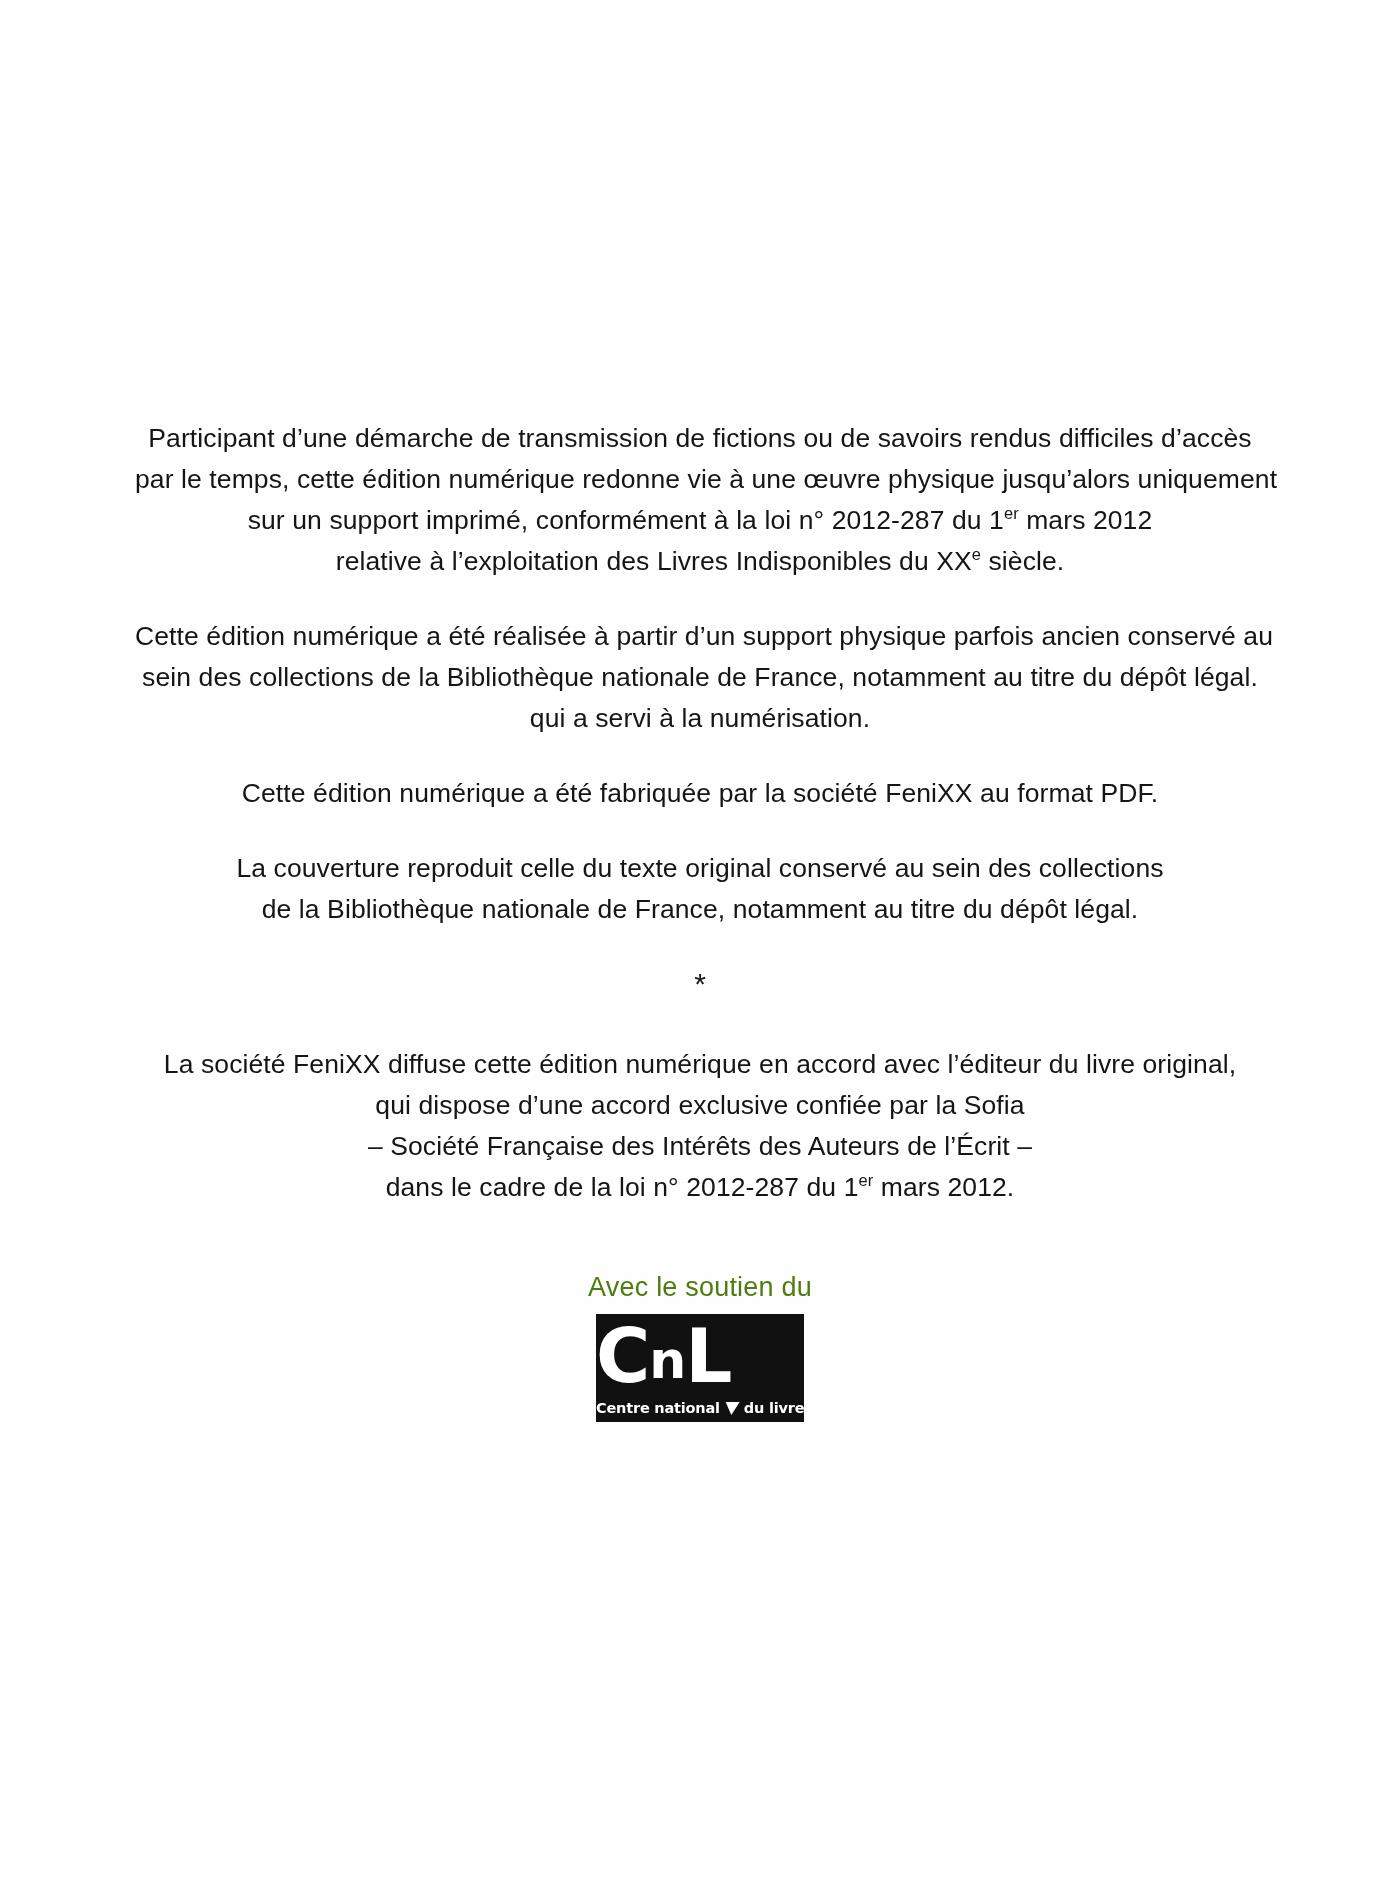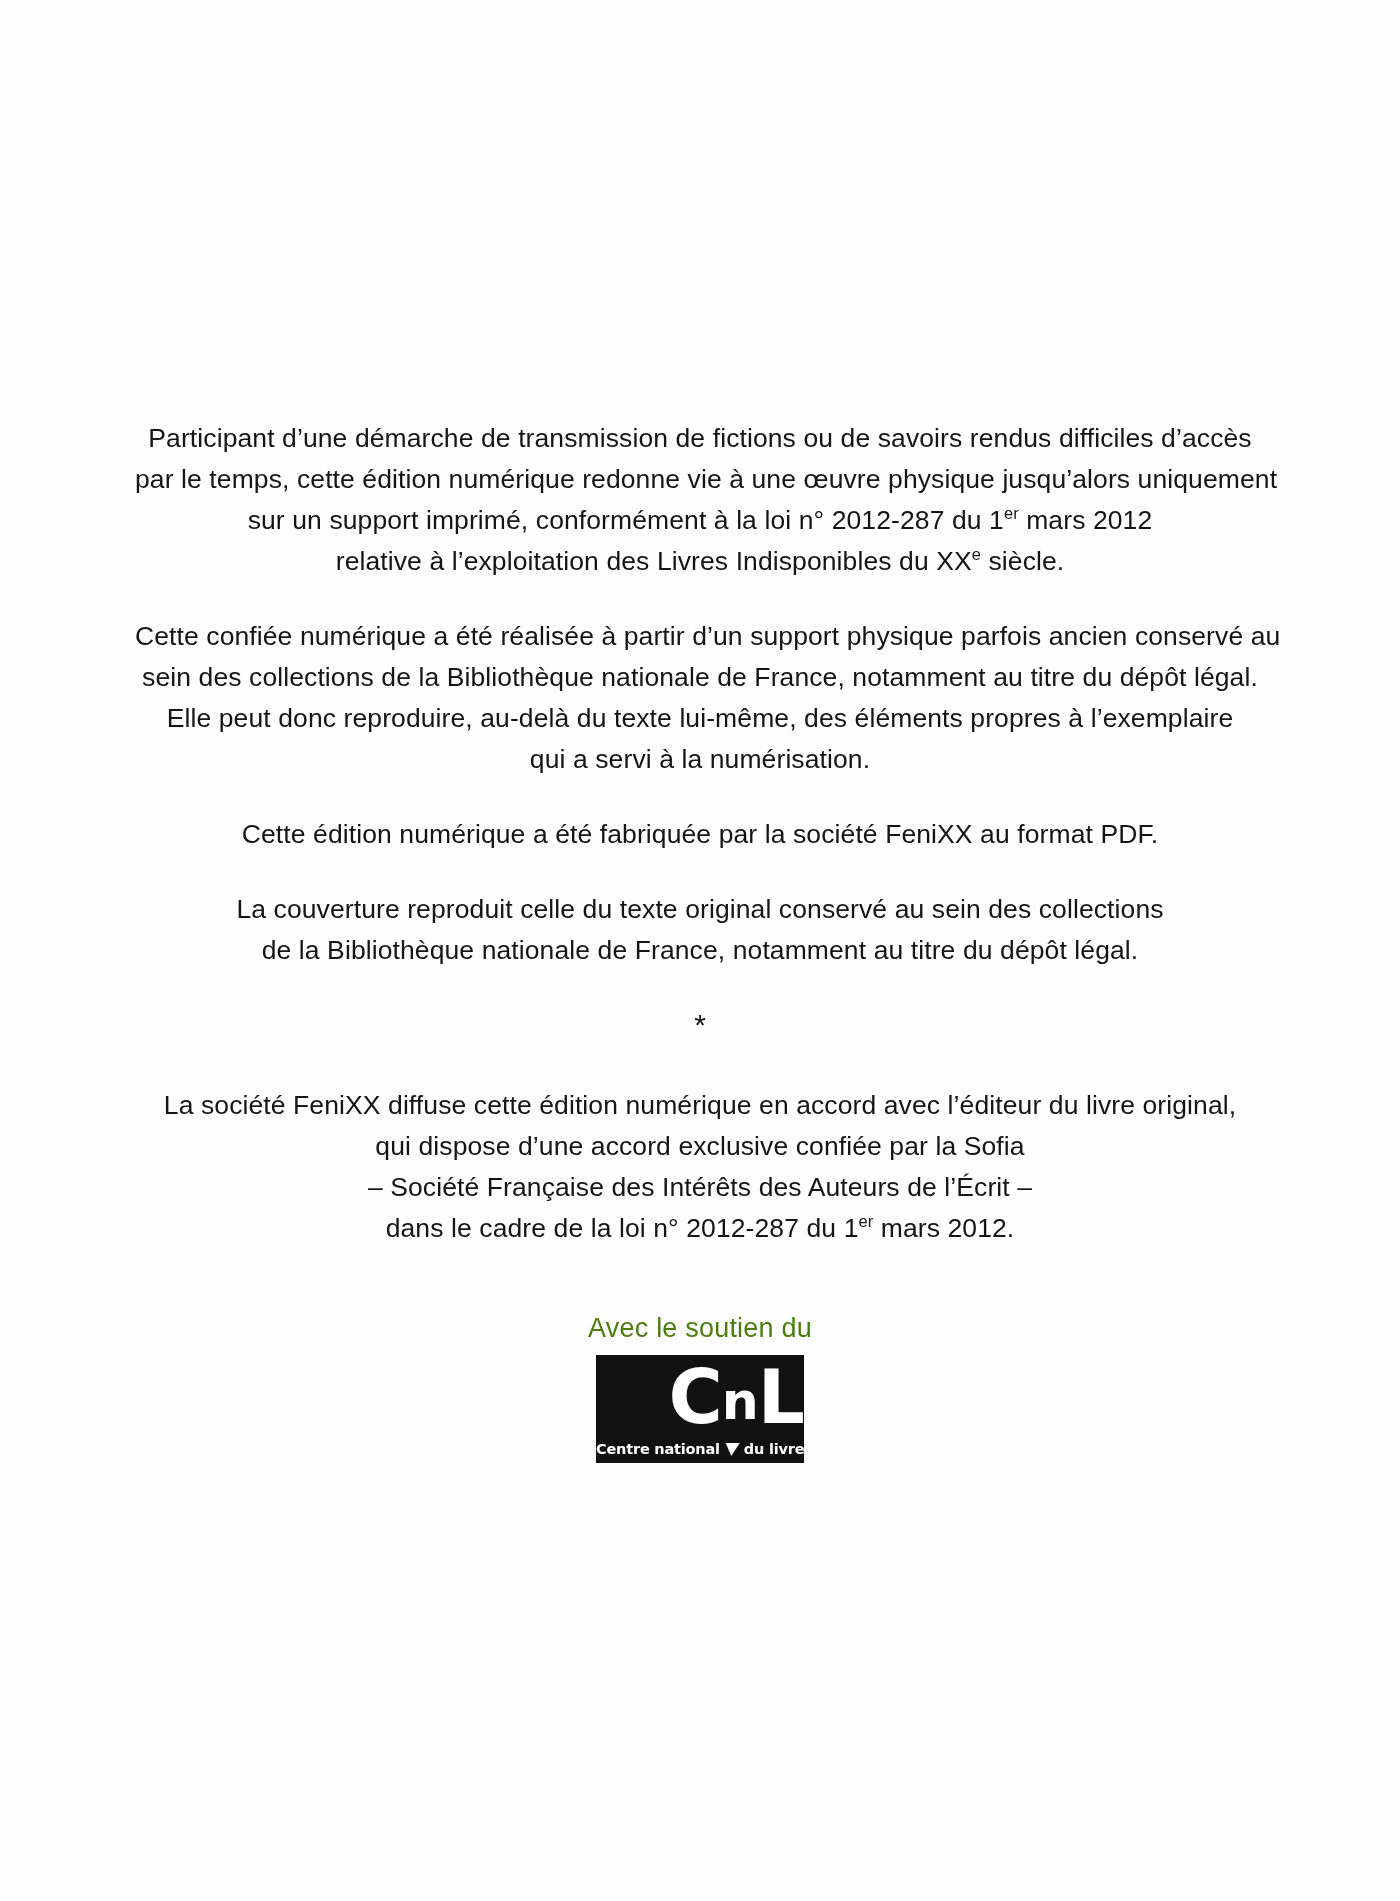--- a/index.html
+++ b/index.html
@@ -64,21 +64,21 @@
     height: 108px;
     background: #111111;
     position: relative;
     overflow: hidden;
   }
   .cnl-letters {
     position: absolute;
     top: 2px;
     left: 0;
     right: 0;
-    text-align: right;
+    text-align: left;
     color: #ffffff;
     font-family: "DejaVu Sans", sans-serif;
     font-weight: 700;
     font-size: 74px;
     line-height: 80px;
     letter-spacing: -1px;
   }
   .cnl-letters .n-small {
     font-size: 52px;
     vertical-align: baseline;
@@ -118,23 +118,22 @@
   <div class="content">
 
     <p class="para">
       <span class="line">Participant d’une démarche de transmission de fictions ou de savoirs rendus difficiles d’accès</span>
       <span class="line">par le temps, cette édition numérique redonne vie à une œuvre physique jusqu’alors uniquement</span>
       <span class="line">sur un support imprimé, conformément à la loi n° 2012-287 du 1<sup>er</sup> mars 2012</span>
       <span class="line">relative à l’exploitation des Livres Indisponibles du XX<sup>e</sup> siècle.</span>
     </p>
 
     <p class="para">
-      <span class="line">Cette confiée numérique a été réalisée à partir d’un support physique parfois ancien conservé au</span>
+      <span class="line">Cette édition numérique a été réalisée à partir d’un support physique parfois ancien conservé au</span>
       <span class="line">sein des collections de la Bibliothèque nationale de France, notamment au titre du dépôt légal.</span>
-      <span class="line">Elle peut donc reproduire, au-delà du texte lui-même, des éléments propres à l’exemplaire</span>
       <span class="line">qui a servi à la numérisation.</span>
     </p>
 
     <p class="para">
       <span class="line">Cette édition numérique a été fabriquée par la société FeniXX au format PDF.</span>
     </p>
 
     <p class="para">
       <span class="line">La couverture reproduit celle du texte original conservé au sein des collections</span>
       <span class="line">de la Bibliothèque nationale de France, notamment au titre du dépôt légal.</span>

